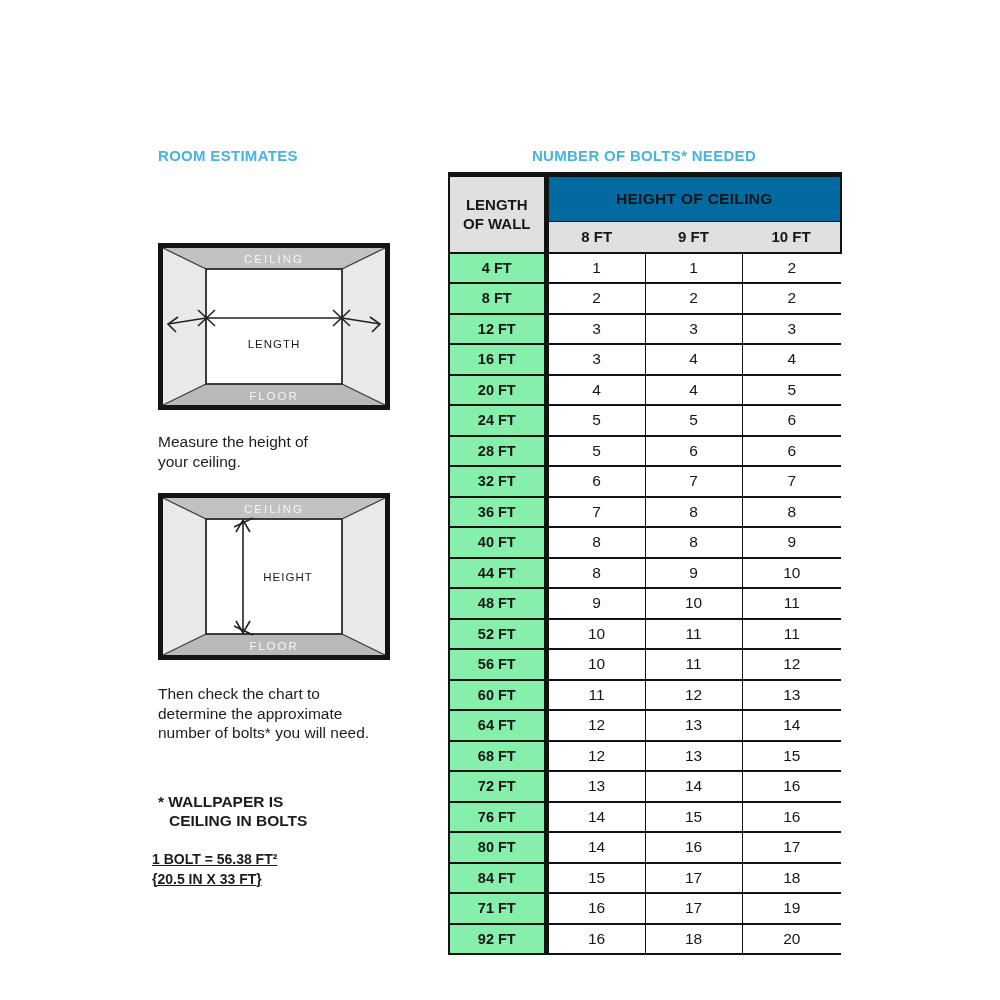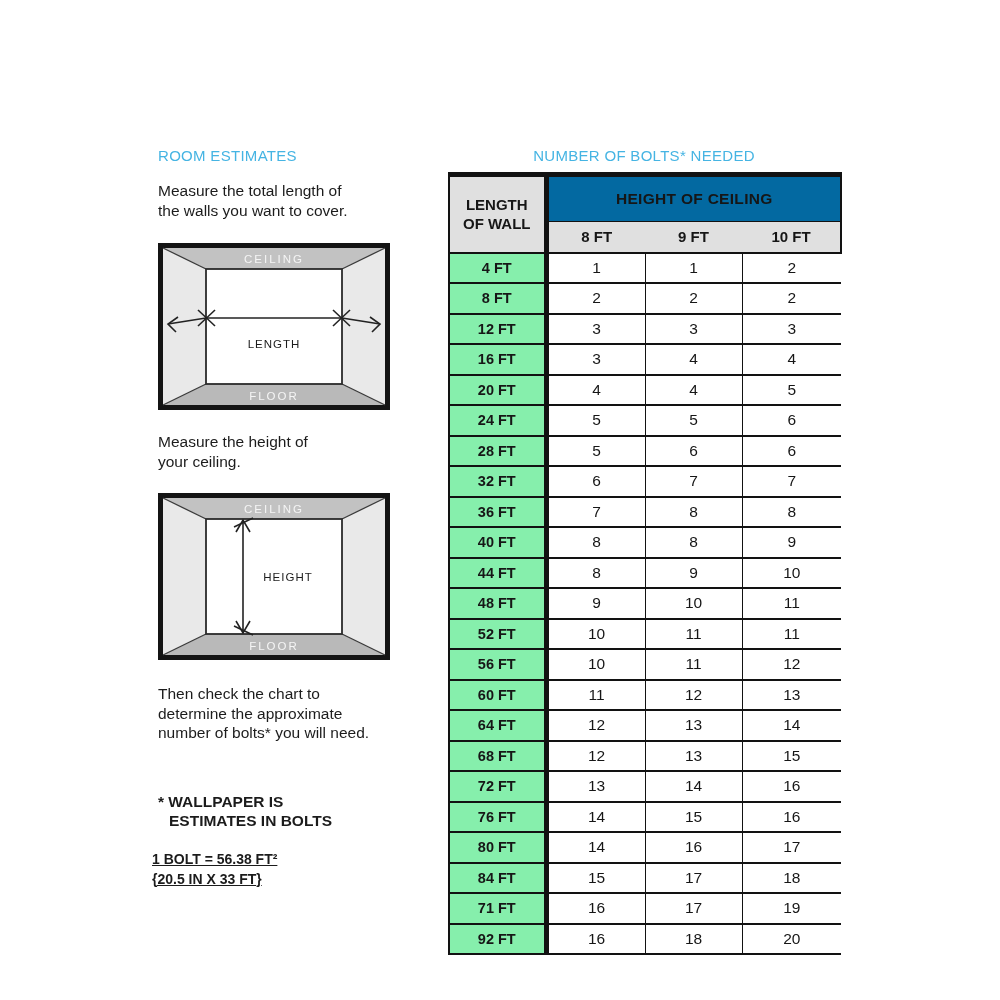--- a/index.html
+++ b/index.html
@@ -13,21 +13,21 @@
   .page { position:relative; width:1000px; height:1000px; overflow:hidden; }
 
   .abs { position:absolute; }
 
   #page-title {
     left:158px; top:40px;
     font-size:31px; font-weight:bold; letter-spacing:0.5px;
     color:#45b4e3;
   }
   .section-heading {
-    font-size:15px; font-weight:normal; letter-spacing:0.3px;
+    font-size:15px; font-weight:bold; letter-spacing:0.3px;
     color:#45b4e3;
   }
   #room-heading { left:158px; top:147px; }
   #bolts-heading { left:448px; top:147px; width:392px; text-align:center; }
 
   .body-text {
     font-size:15.5px; line-height:19.5px; color:#1c1c1c;
     white-space:pre-line;
   }
   #instr-length { left:158px; top:181px; }
@@ -97,22 +97,20 @@
 </style>
 </head>
 <body>
 
 <div class="page">
 
 
   <h2 id="room-heading" class="abs section-heading">ROOM ESTIMATES</h2>
   <h2 id="bolts-heading" class="abs section-heading">NUMBER OF BOLTS* NEEDED</h2>
 
-  <p id="instr-length" class="abs body-text">Measure the total length of
-the walls you want to cover.</p>
 
   <svg id="diagram-length" class="abs" width="232" height="167" viewBox="0 0 232 167">
     <rect x="2.5" y="2.5" width="227" height="162" fill="#ffffff" stroke="#141414" stroke-width="5"></rect>
     <polygon points="5,5 227,5 184,26 48,26" fill="#c2c2c2"></polygon>
     <polygon points="5,162 227,162 184,141 48,141" fill="#b9b9b9"></polygon>
     <polygon points="5,5 48,26 48,141 5,162" fill="#e9e9e9"></polygon>
     <polygon points="227,5 184,26 184,141 227,162" fill="#e9e9e9"></polygon>
     <g stroke="#3a3a3a" stroke-width="1.3">
       <line x1="5" y1="5" x2="48" y2="26"></line>
         <line x1="227" y1="5" x2="184" y2="26"></line>
@@ -163,21 +161,21 @@
     </g>
     <text x="130" y="88" text-anchor="middle" class="diag-label-dark">HEIGHT</text>
   </svg>
 
   <p id="instr-chart" class="abs body-text">Then check the chart to
 determine the approximate
 number of bolts* you will need.</p>
 
   <div class="abs footnote-block">
     <div>* WALLPAPER IS</div>
-    <div class="indent">ESTIMATES IN BOLTS</div>
+    <div class="indent">CEILING IN BOLTS</div>
   </div>
 
   <div class="abs boltinfo-block">
     <div>1 BOLT = 56.38 FT²</div>
     <div>{20.5 IN X 33 FT}</div>
   </div>
 
   <table id="bolts-table">
     <colgroup>
       <col style="width:97px">

